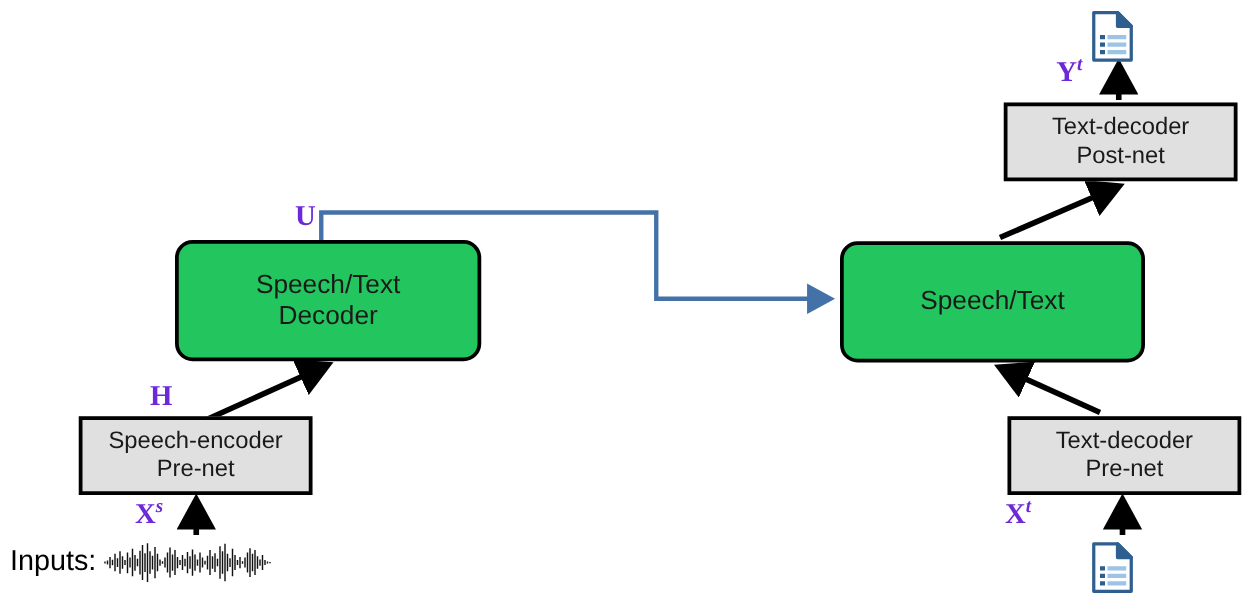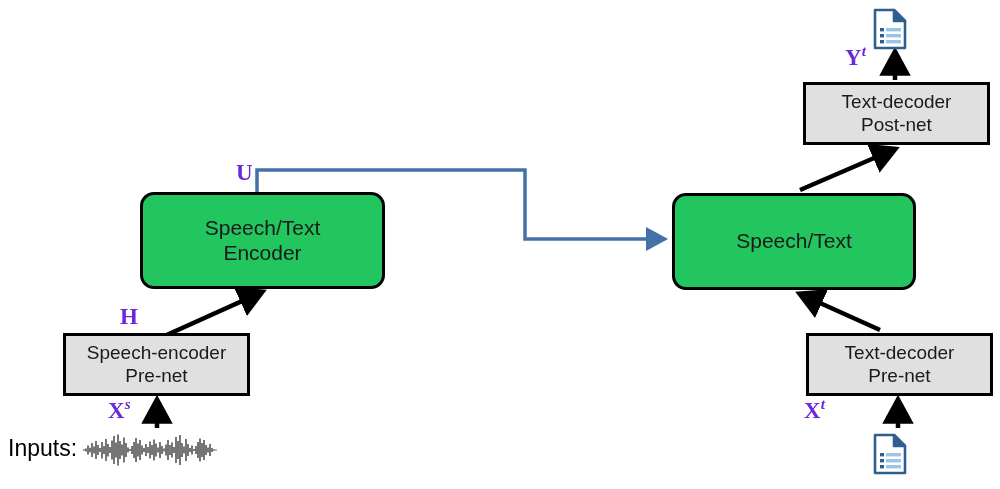--- a/index.html
+++ b/index.html
@@ -123,21 +123,21 @@
       <path d="M 800 190 L 895 149" fill="none" stroke="#000000" stroke-width="4.5" marker-end="url(#arrBlack)"></path>
     </g>
 
     <g>
       <path d="M 895 80 L 895 52" fill="none" stroke="#000000" stroke-width="4.5" marker-end="url(#arrBlack)"></path>
     </g>
   </svg>
 
   <div class="node-box box-blue" id="n-encoder" style="left: 140px; top: 192px; width: 245px; height: 97px;">
     <span class="ln">Speech/Text</span>
-    <span class="ln">Encoder</span>
+    <span class="ln">Decoder</span>
   </div>
 
   <div class="node-box box-blue" id="n-decoder" style="left: 672px; top: 193px; width: 244px; height: 97px;">
     <span class="ln">Speech/Text</span>
   </div>
 
   <div class="node-box box-gray" id="n-speech-prenet" style="left: 63px; top: 333px; width: 187px; height: 63px;">
     <span class="ln">Speech-encoder</span>
     <span class="ln">Pre-net</span>
   </div>

